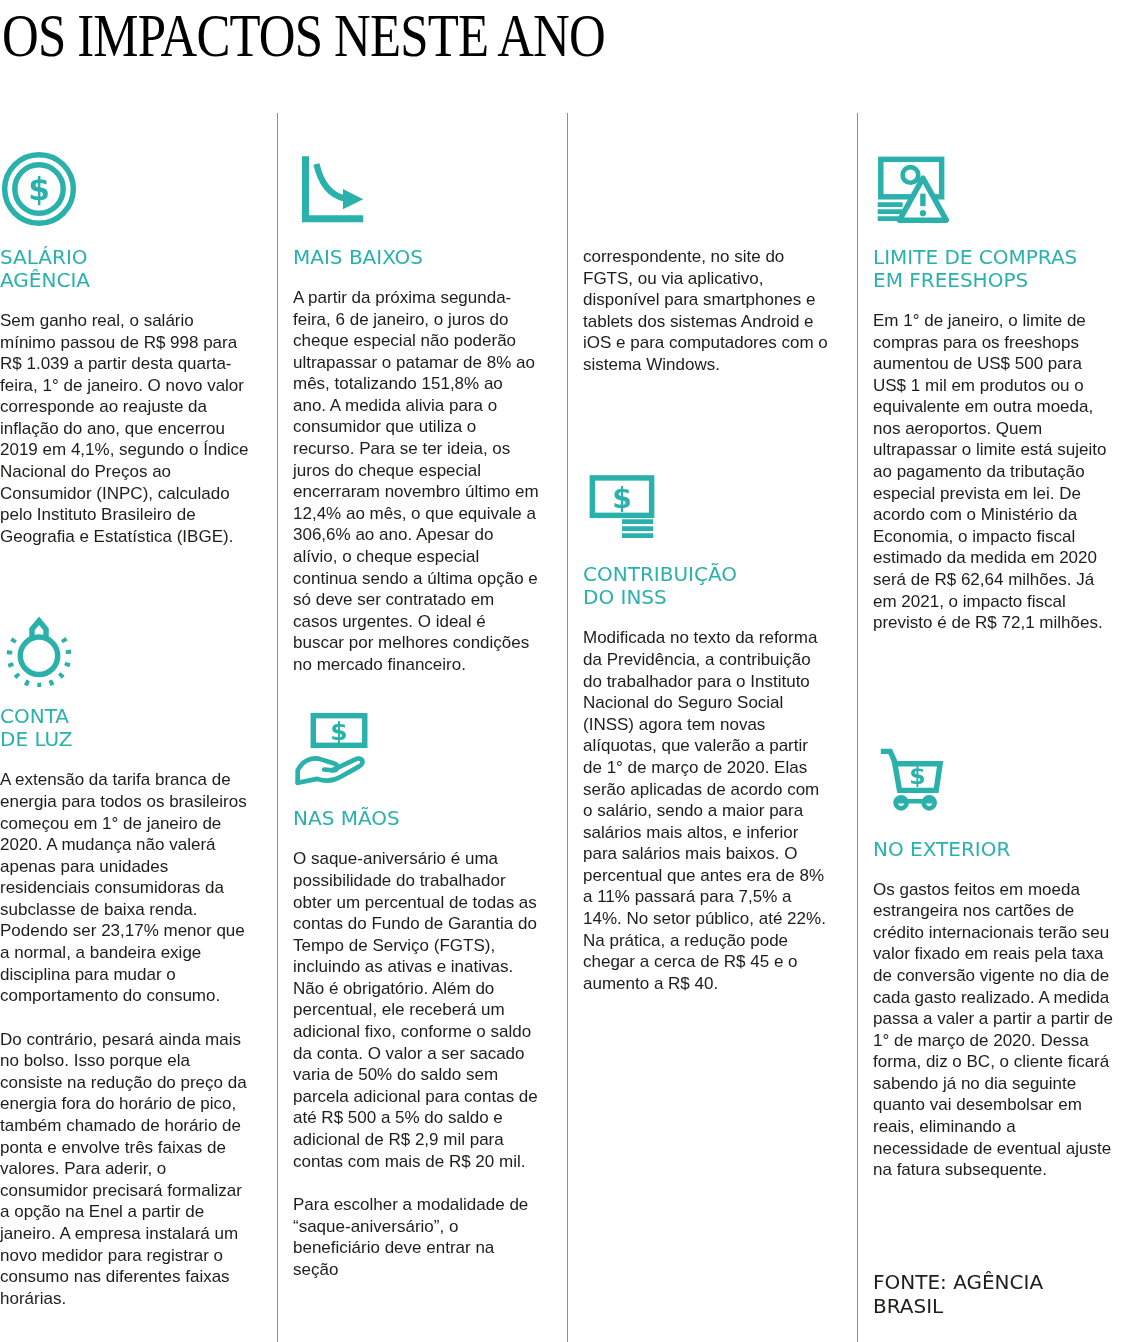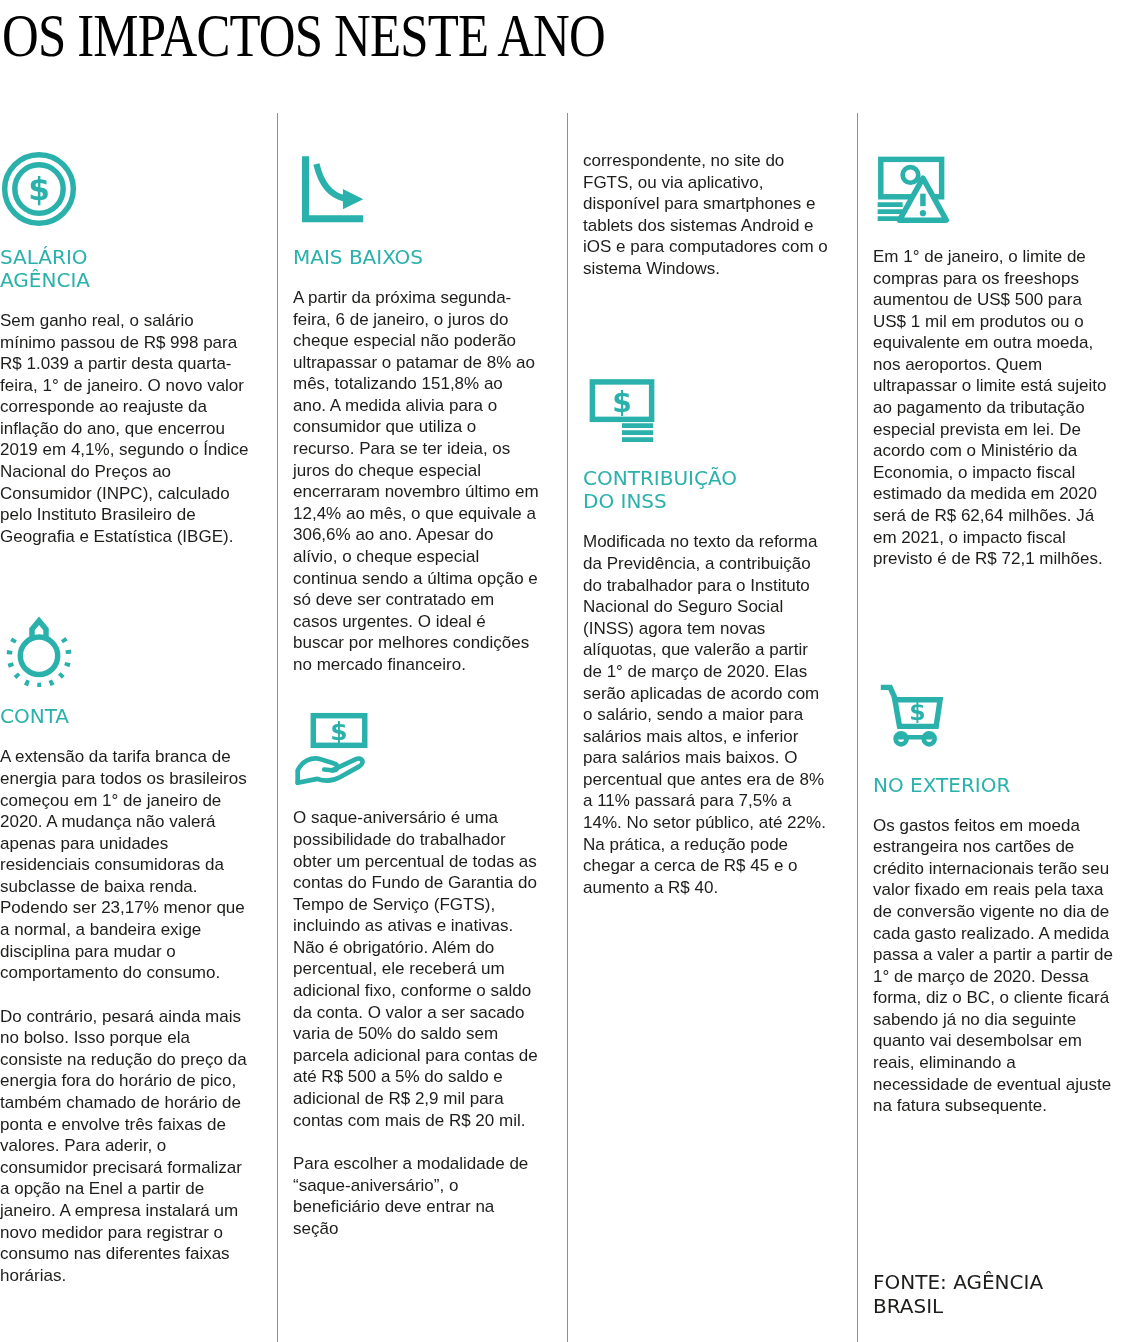--- a/index.html
+++ b/index.html
@@ -65,20 +65,21 @@
       <section class="sec" style="margin-top:62px">
         <div class="icon-wrap">
           <svg viewBox="0 0 100 100">
             <path d="M81 38 A38 38 0 1 1 19 38" fill="none" stroke="currentColor" stroke-width="7" stroke-dasharray="5 11"></path>
             <circle cx="50" cy="60" r="24" fill="none" stroke="currentColor" stroke-width="7"></circle>
             <path d="M41 40 L41 26 L50 15 L59 26 L59 40" fill="none" stroke="currentColor" stroke-width="7"></path>
           </svg>
         </div>
         <h2>
           <span>CONTA</span>
+          <span>DE LUZ</span>
         </h2>
         <p class="body">A extensão da tarifa branca de energia para todos os brasileiros começou em 1° de janeiro de 2020. A mudança não valerá apenas para unidades residenciais consumidoras da subclasse de baixa renda. Podendo ser 23,17% menor que a normal, a bandeira exige disciplina para mudar o comportamento do consumo.</p>
         <p class="body">Do contrário, pesará ainda mais no bolso. Isso porque ela consiste na redução do preço da energia fora do horário de pico, também chamado de horário de ponta e envolve três faixas de valores. Para aderir, o consumidor precisará formalizar a opção na Enel a partir de janeiro. A empresa instalará um novo medidor para registrar o consumo nas diferentes faixas horárias.</p>
       </section>
     </div>
 
     <div class="col">
       <section class="sec">
         <div class="icon-wrap">
           <svg viewBox="0 0 100 100">
@@ -96,28 +97,29 @@
       <section class="sec" style="margin-top:36px">
         <div class="icon-wrap">
           <svg viewBox="0 0 100 100">
             <rect x="26" y="6" width="66" height="38" fill="none" stroke="currentColor" stroke-width="7"></rect>
             <text x="59" y="37" font-size="32" font-weight="bold" text-anchor="middle" font-family="DejaVu Sans, sans-serif" fill="currentColor">$</text>
             <path d="M6 92 L6 76 C12 64 24 58 36 62 L52 67 C59 69 58 77 50 76 L40 75" fill="none" stroke="currentColor" stroke-width="6" stroke-linecap="round" stroke-linejoin="round"></path>
             <path d="M50 76 L80 62 C88 58 93 66 85 71 L60 85 C51 90 40 90 31 87 L6 92" fill="none" stroke="currentColor" stroke-width="6" stroke-linecap="round" stroke-linejoin="round"></path>
           </svg>
         </div>
         <h2>
+          <span>NAS MÃOS</span>
         </h2>
         <p class="body">O saque-aniversário é uma possibilidade do trabalhador obter um percentual de todas as contas do Fundo de Garantia do Tempo de Serviço (FGTS), incluindo as ativas e inativas. Não é obrigatório. Além do percentual, ele receberá um adicional fixo, conforme o saldo da conta. O valor a ser sacado varia de 50% do saldo sem parcela adicional para contas de até R$ 500 a 5% do saldo e adicional de R$ 2,9 mil para contas com mais de R$ 20 mil.</p>
         <p class="body">Para escolher a modalidade de “saque-aniversário”, o beneficiário deve entrar na seção</p>
       </section>
     </div>
 
     <div class="col">
-      <p class="body" style="">correspondente, no site do FGTS, ou via aplicativo, disponível para smartphones e tablets dos sistemas Android e iOS e para computadores com o sistema Windows.</p>
+      <p class="body" style="margin-top:96px">correspondente, no site do FGTS, ou via aplicativo, disponível para smartphones e tablets dos sistemas Android e iOS e para computadores com o sistema Windows.</p>
 
       <section class="sec" style="margin-top:92px">
         <div class="icon-wrap">
           <svg viewBox="0 0 100 100">
             <rect x="12" y="14" width="76" height="48" fill="none" stroke="currentColor" stroke-width="7"></rect>
             <text x="50" y="52" font-size="36" font-weight="bold" text-anchor="middle" font-family="DejaVu Sans, sans-serif" fill="currentColor">$</text>
             <path d="M50 70 H90 M50 79 H90 M50 88 H90" stroke="currentColor" stroke-width="6"></path>
           </svg>
         </div>
         <h2>
@@ -134,20 +136,22 @@
           <svg viewBox="0 0 100 100">
             <rect x="10" y="12" width="78" height="48" fill="none" stroke="currentColor" stroke-width="7"></rect>
             <circle cx="48" cy="32" r="10" fill="none" stroke="currentColor" stroke-width="6"></circle>
             <path d="M6 70 H38 M6 79 H38 M6 88 H38" stroke="currentColor" stroke-width="6"></path>
             <path d="M64 36 L94 90 L34 90 Z" fill="#ffffff" stroke="currentColor" stroke-width="7" stroke-linejoin="round"></path>
             <path d="M64 56 L64 72" stroke="currentColor" stroke-width="7"></path>
             <circle cx="64" cy="81" r="4" fill="currentColor"></circle>
           </svg>
         </div>
         <h2>
+          <span>LIMITE DE COMPRAS</span>
+          <span>EM FREESHOPS</span>
         </h2>
         <p class="body">Em 1° de janeiro, o limite de compras para os freeshops aumentou de US$ 500 para US$ 1 mil em produtos ou o equivalente em outra moeda, nos aeroportos. Quem ultrapassar o limite está sujeito ao pagamento da tributação especial prevista em lei. De acordo com o Ministério da Economia, o impacto fiscal estimado da medida em 2020 será de R$ 62,64 milhões. Já em 2021, o impacto fiscal previsto é de R$ 72,1 milhões.</p>
       </section>
 
       <section class="sec" style="margin-top:108px">
         <div class="icon-wrap">
           <svg viewBox="0 0 100 100">
             <path d="M10 12 H22 L30 30" fill="none" stroke="currentColor" stroke-width="7"></path>
             <path d="M28 28 L86 28 L81 62 L34 62 Z" fill="none" stroke="currentColor" stroke-width="7" stroke-linejoin="miter"></path>
             <text x="57" y="54" font-size="30" font-weight="bold" text-anchor="middle" font-family="DejaVu Sans, sans-serif" fill="currentColor">$</text>

